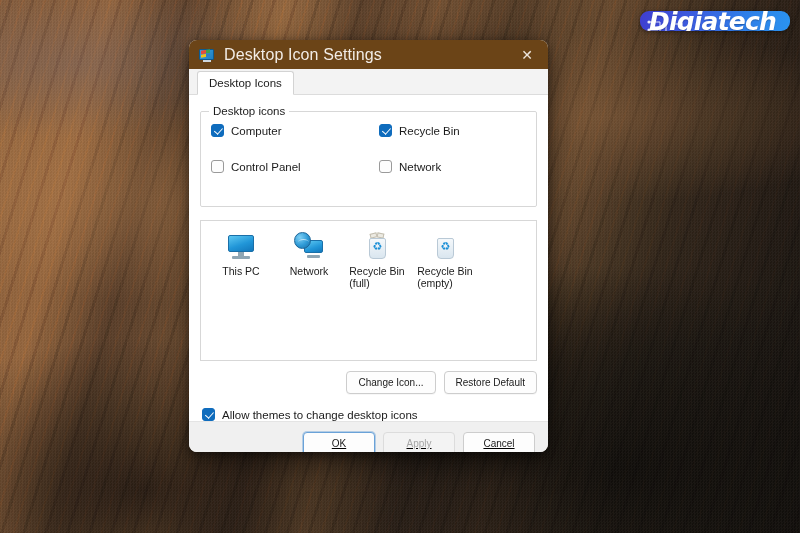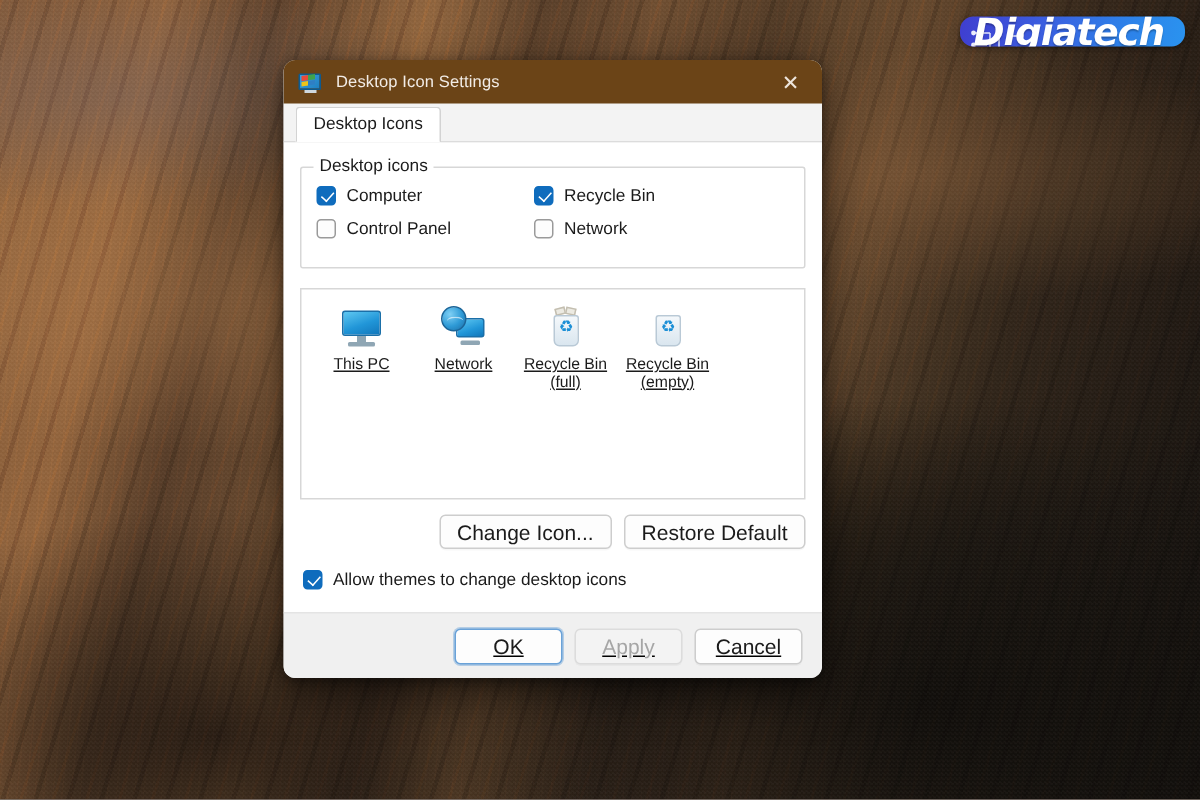--- a/index.html
+++ b/index.html
@@ -127,21 +127,21 @@
   }
   .titlebar .tb-icon {
     width: 16px; height: 16px;
     margin-left: 10px;
     position: relative;
     flex: 0 0 auto;
   }
   .titlebar .tb-title {
     margin-left: 9px;
     color: #f2ece6;
-    font-size: 11px;
+    font-size: 16px;
     letter-spacing: .1px;
   }
   .titlebar .tb-close {
     position: absolute;
     right: 0; top: 0;
     width: 42px; height: 29px;
     display: flex; align-items: center; justify-content: center;
     color: #eee6dd;
     font-size: 14px;
     line-height: 1;
@@ -193,20 +193,21 @@
     left: 8px;
     background: #ffffff;
     padding: 0 4px;
     font-size: 11.5px;
     color: #1b1b1b;
   }
   .cb-grid {
     display: grid;
     grid-template-columns: 145px 1fr;
     row-gap: 9px;
+    gap: 23px;
   }
   .cbrow { display: flex; align-items: center; }
   .cbox {
     width: 13px; height: 13px;
     border-radius: 3px;
     border: 1px solid #9a9a9a;
     background: #fdfdfd;
     flex: 0 0 auto;
     position: relative;
   }
@@ -249,38 +250,36 @@
     margin: 0 0 6px 0;
   }
   .icon-art {
     width: 32px; height: 32px;
     position: relative;
     margin-bottom: 3px;
   }
   .icon-label {
     font-size: 10.5px;
     color: #1b1b1b;
-    text-align: center;
     line-height: 11.5px;
     white-space: pre-line;
-    text-decoration: underline;
   }
 
   
   .btn-row {
     display: flex;
     justify-content: flex-end;
     gap: 8px;
     margin-top: 10px;
   }
   .btn {
     height: 23px;
     min-width: 76px;
     padding: 0 11px;
-    font-size: 14px;
+    font-size: 10px;
     color: #1b1b1b;
     background: #fdfdfd;
     border: 1px solid #cdcdcd;
     border-radius: 4px;
     display: flex;
     align-items: center;
     justify-content: center;
     box-shadow: 0 1px 0 rgba(0,0,0,.03);
   }
   .themes-row {

